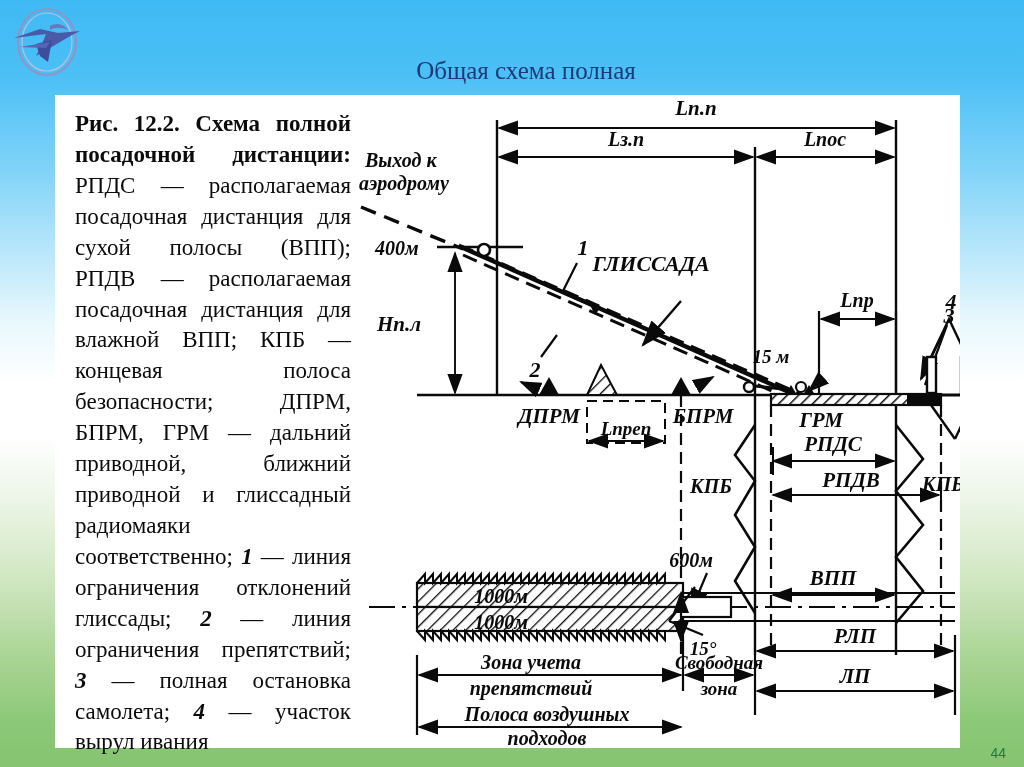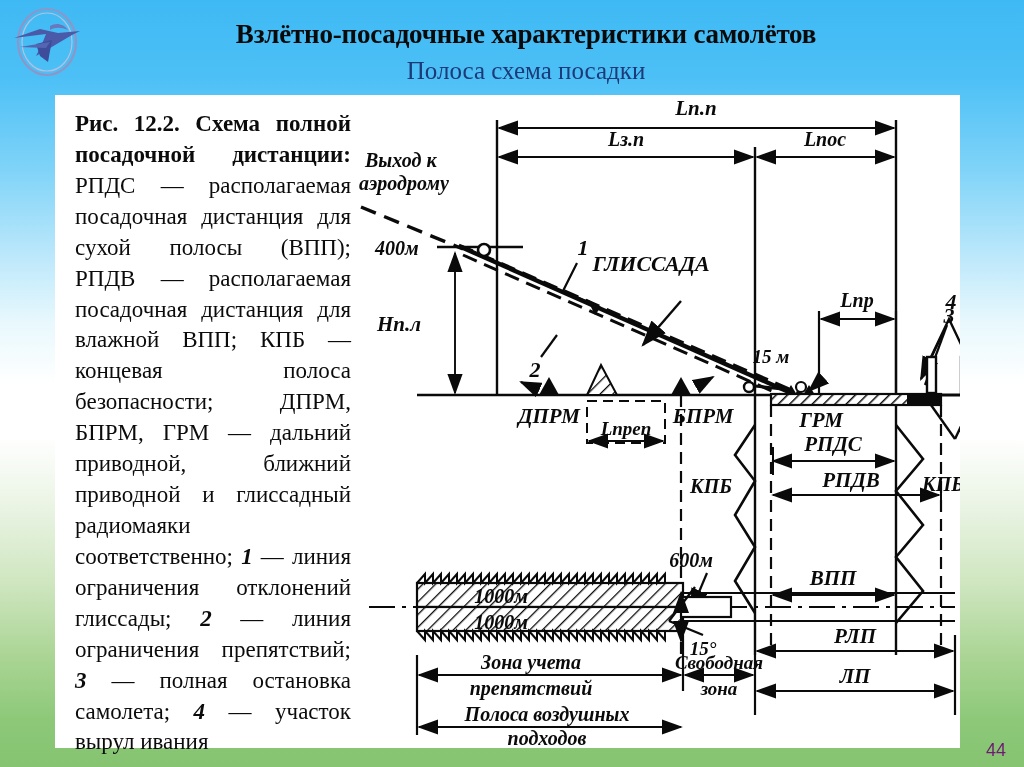--- a/index.html
+++ b/index.html
@@ -46,43 +46,42 @@
   .caption b{font-weight:bold;}
   .caption i{font-style:italic;font-weight:bold;}
 
   
   .figure{position:absolute;left:296px;top:0;width:609px;height:653px;}
   .figure svg{display:block;}
 
   
   .pagenum{
     position:absolute;right:18px;bottom:6px;
-    font-size:18px;color:#701a75;font-family:"Liberation Sans",sans-serif;text-align:center;
+    font-size:14px;color:#15803d;font-family:"Liberation Sans",sans-serif;text-align:center;
   }
 </style>
 </head>
 <body>
 
 <div class="slide">
 
   <div class="header">
 
     <div class="logo">
       <svg width="82" height="76" viewBox="0 0 82 76" aria-hidden="true">
         <ellipse cx="41" cy="38" rx="29" ry="33" fill="none" stroke="#8d96c9" stroke-width="2.2"></ellipse>
         <ellipse cx="41" cy="38" rx="25" ry="29" fill="none" stroke="#b9c0de" stroke-width="1.2"></ellipse>
         <path d="M8 34 L40 30 L36 40 L30 52 L44 44 L66 31 L74 27 L52 29 L34 25 Z" fill="#4a5aa8"></path>
         <path d="M30 40 L46 36 L42 58 L34 52 Z" fill="#3d4d9c"></path>
         <path d="M44 22 C50 18, 58 20, 62 26 C55 23, 49 23, 44 26 Z" fill="#6a78bd"></path>
         <path d="M14 43 L44 38 L40 44 Z" fill="#5565b2"></path>
       </svg>
     </div>
 
-    <div class="title">Взлётно-посадочные характеристики самолётов</div>
-    <div class="subtitle">Полоса схема посадки</div>
+    <div class="subtitle">Общая схема полная</div>
   </div>
 
   <div class="panel">
 
     <div class="caption">
       <b>Рис. 12.2. Схема полной посадочной дистанции:</b>
       <span>РПДС — располагаемая посадочная дистанция для сухой полосы (ВПП); РПДВ — располагаемая посадочная дистанция для влажной ВПП; КПБ — концевая полоса безопасности; ДПРМ, БПРМ, ГРМ — дальний приводной, ближний приводной и глиссадный радиомаяки соответственно; </span>
       <i>1</i>
       <span> — линия ограничения отклонений глиссады; </span>
       <i>2</i>

